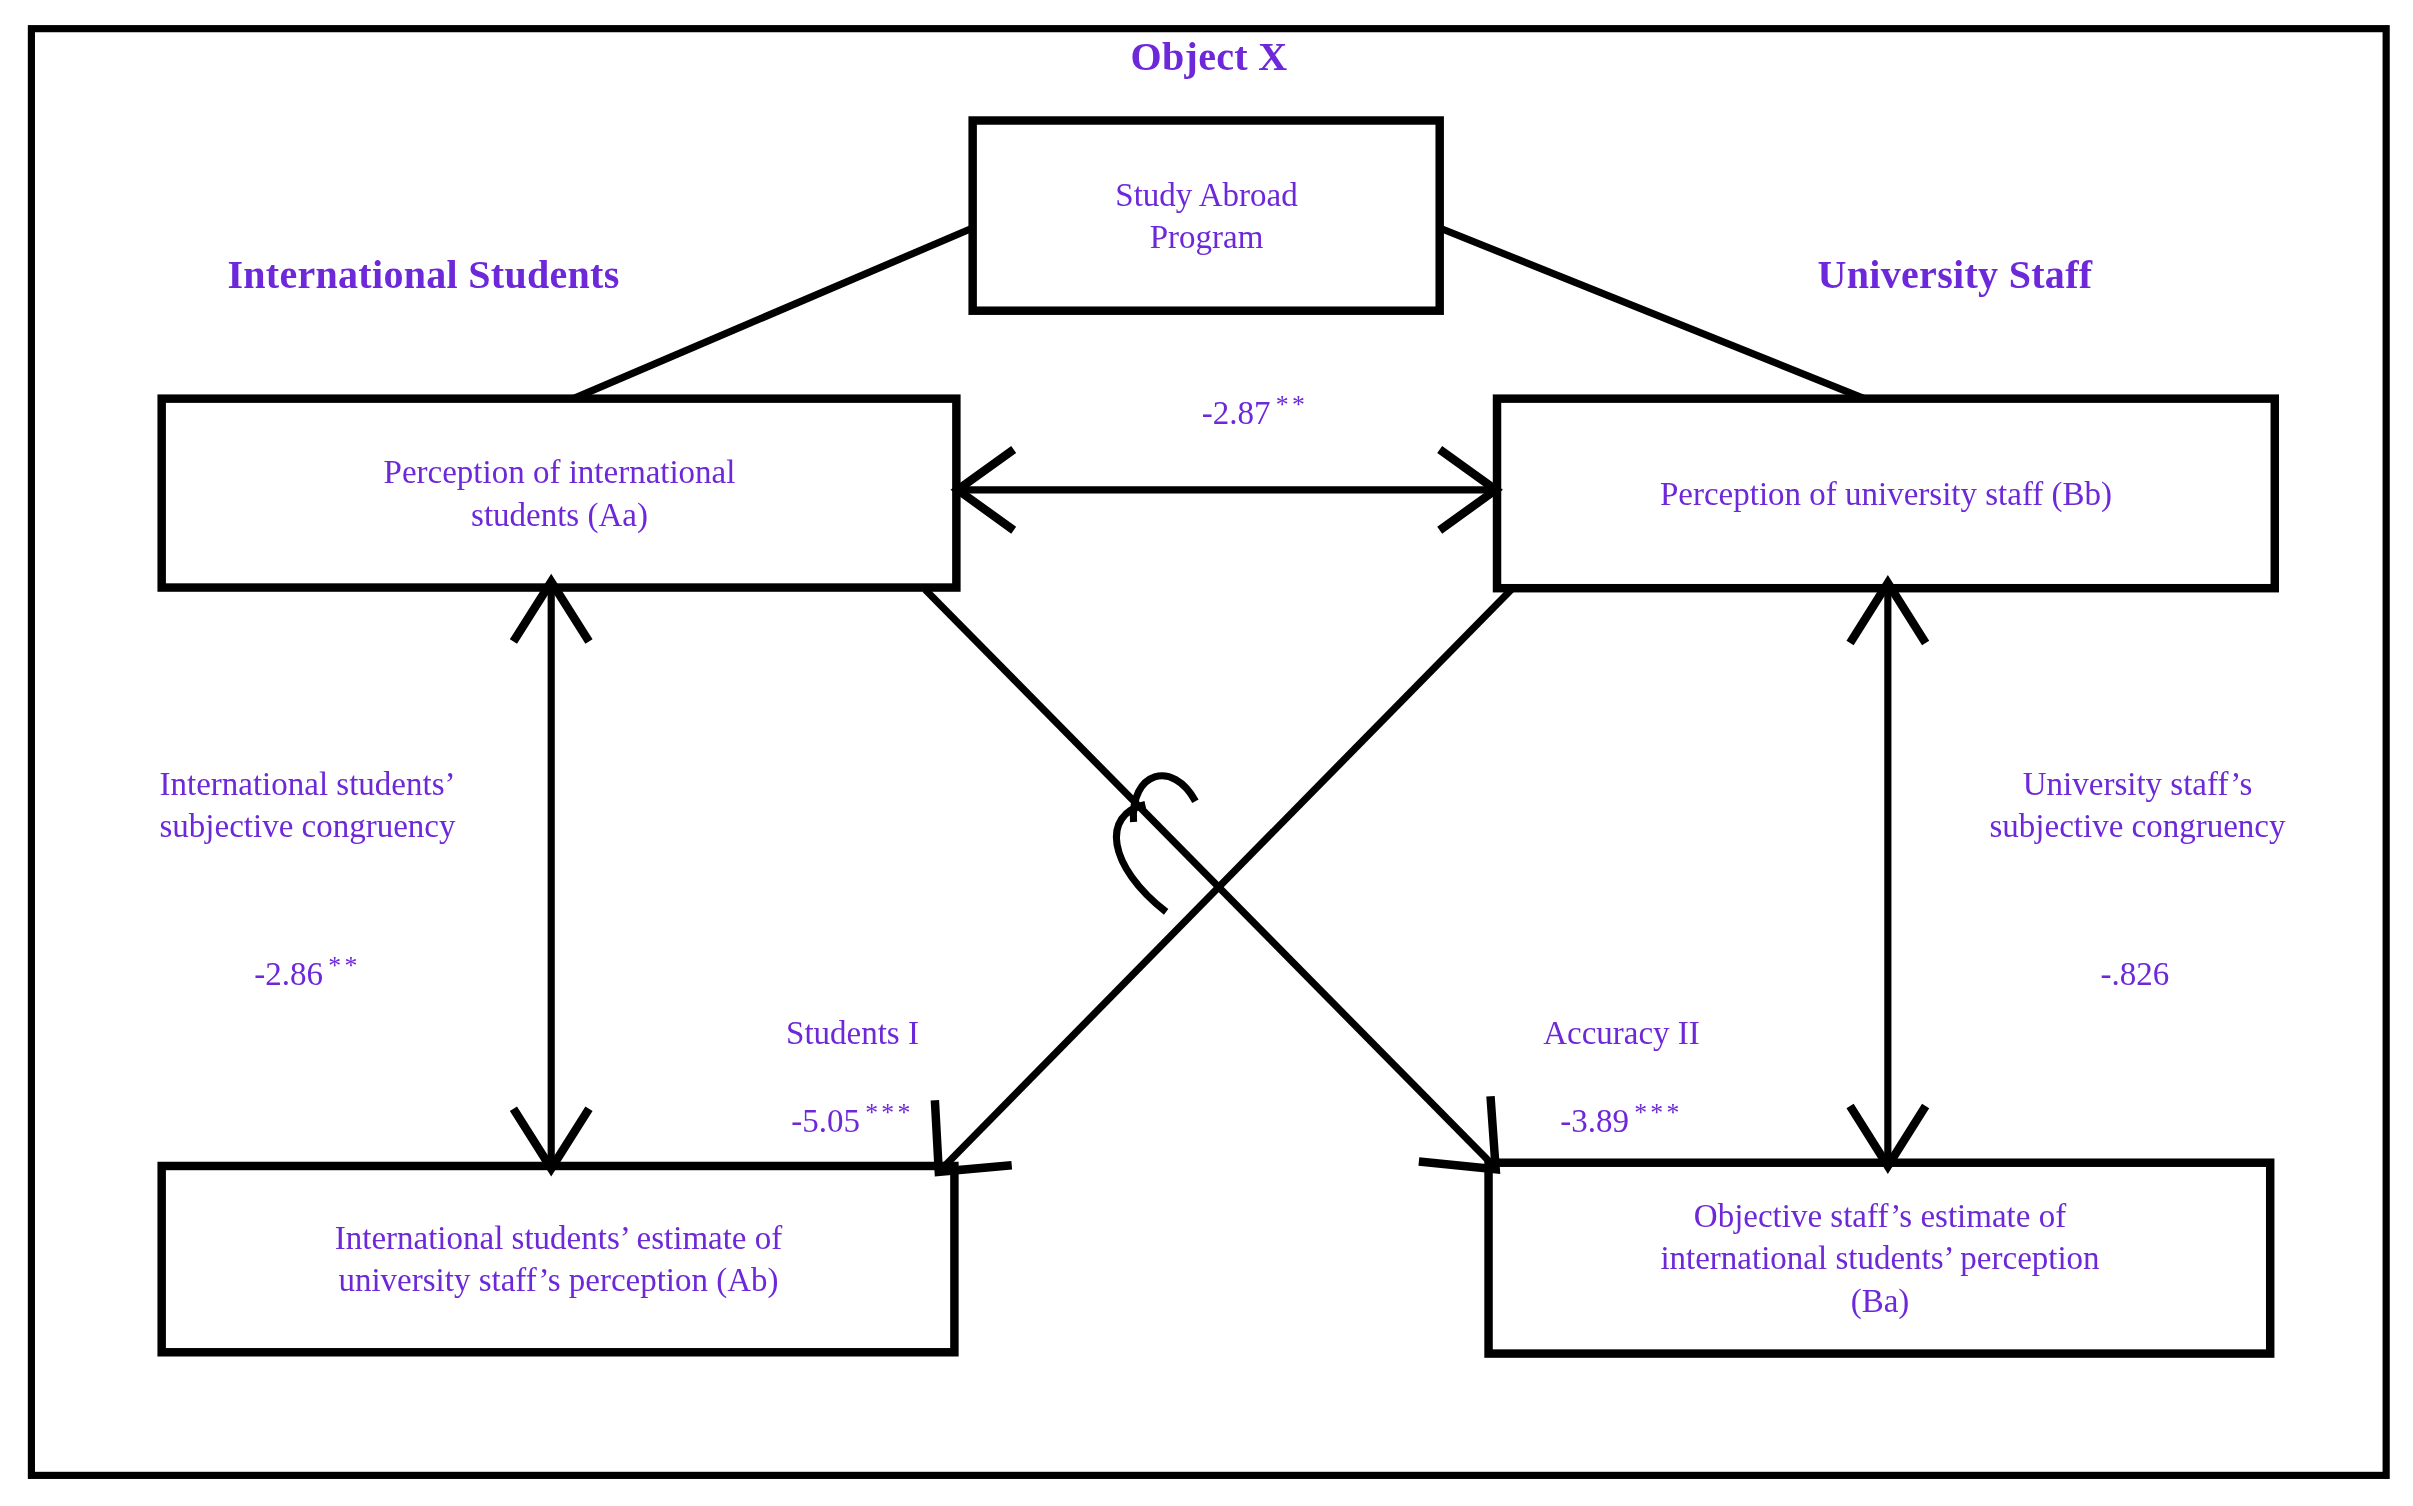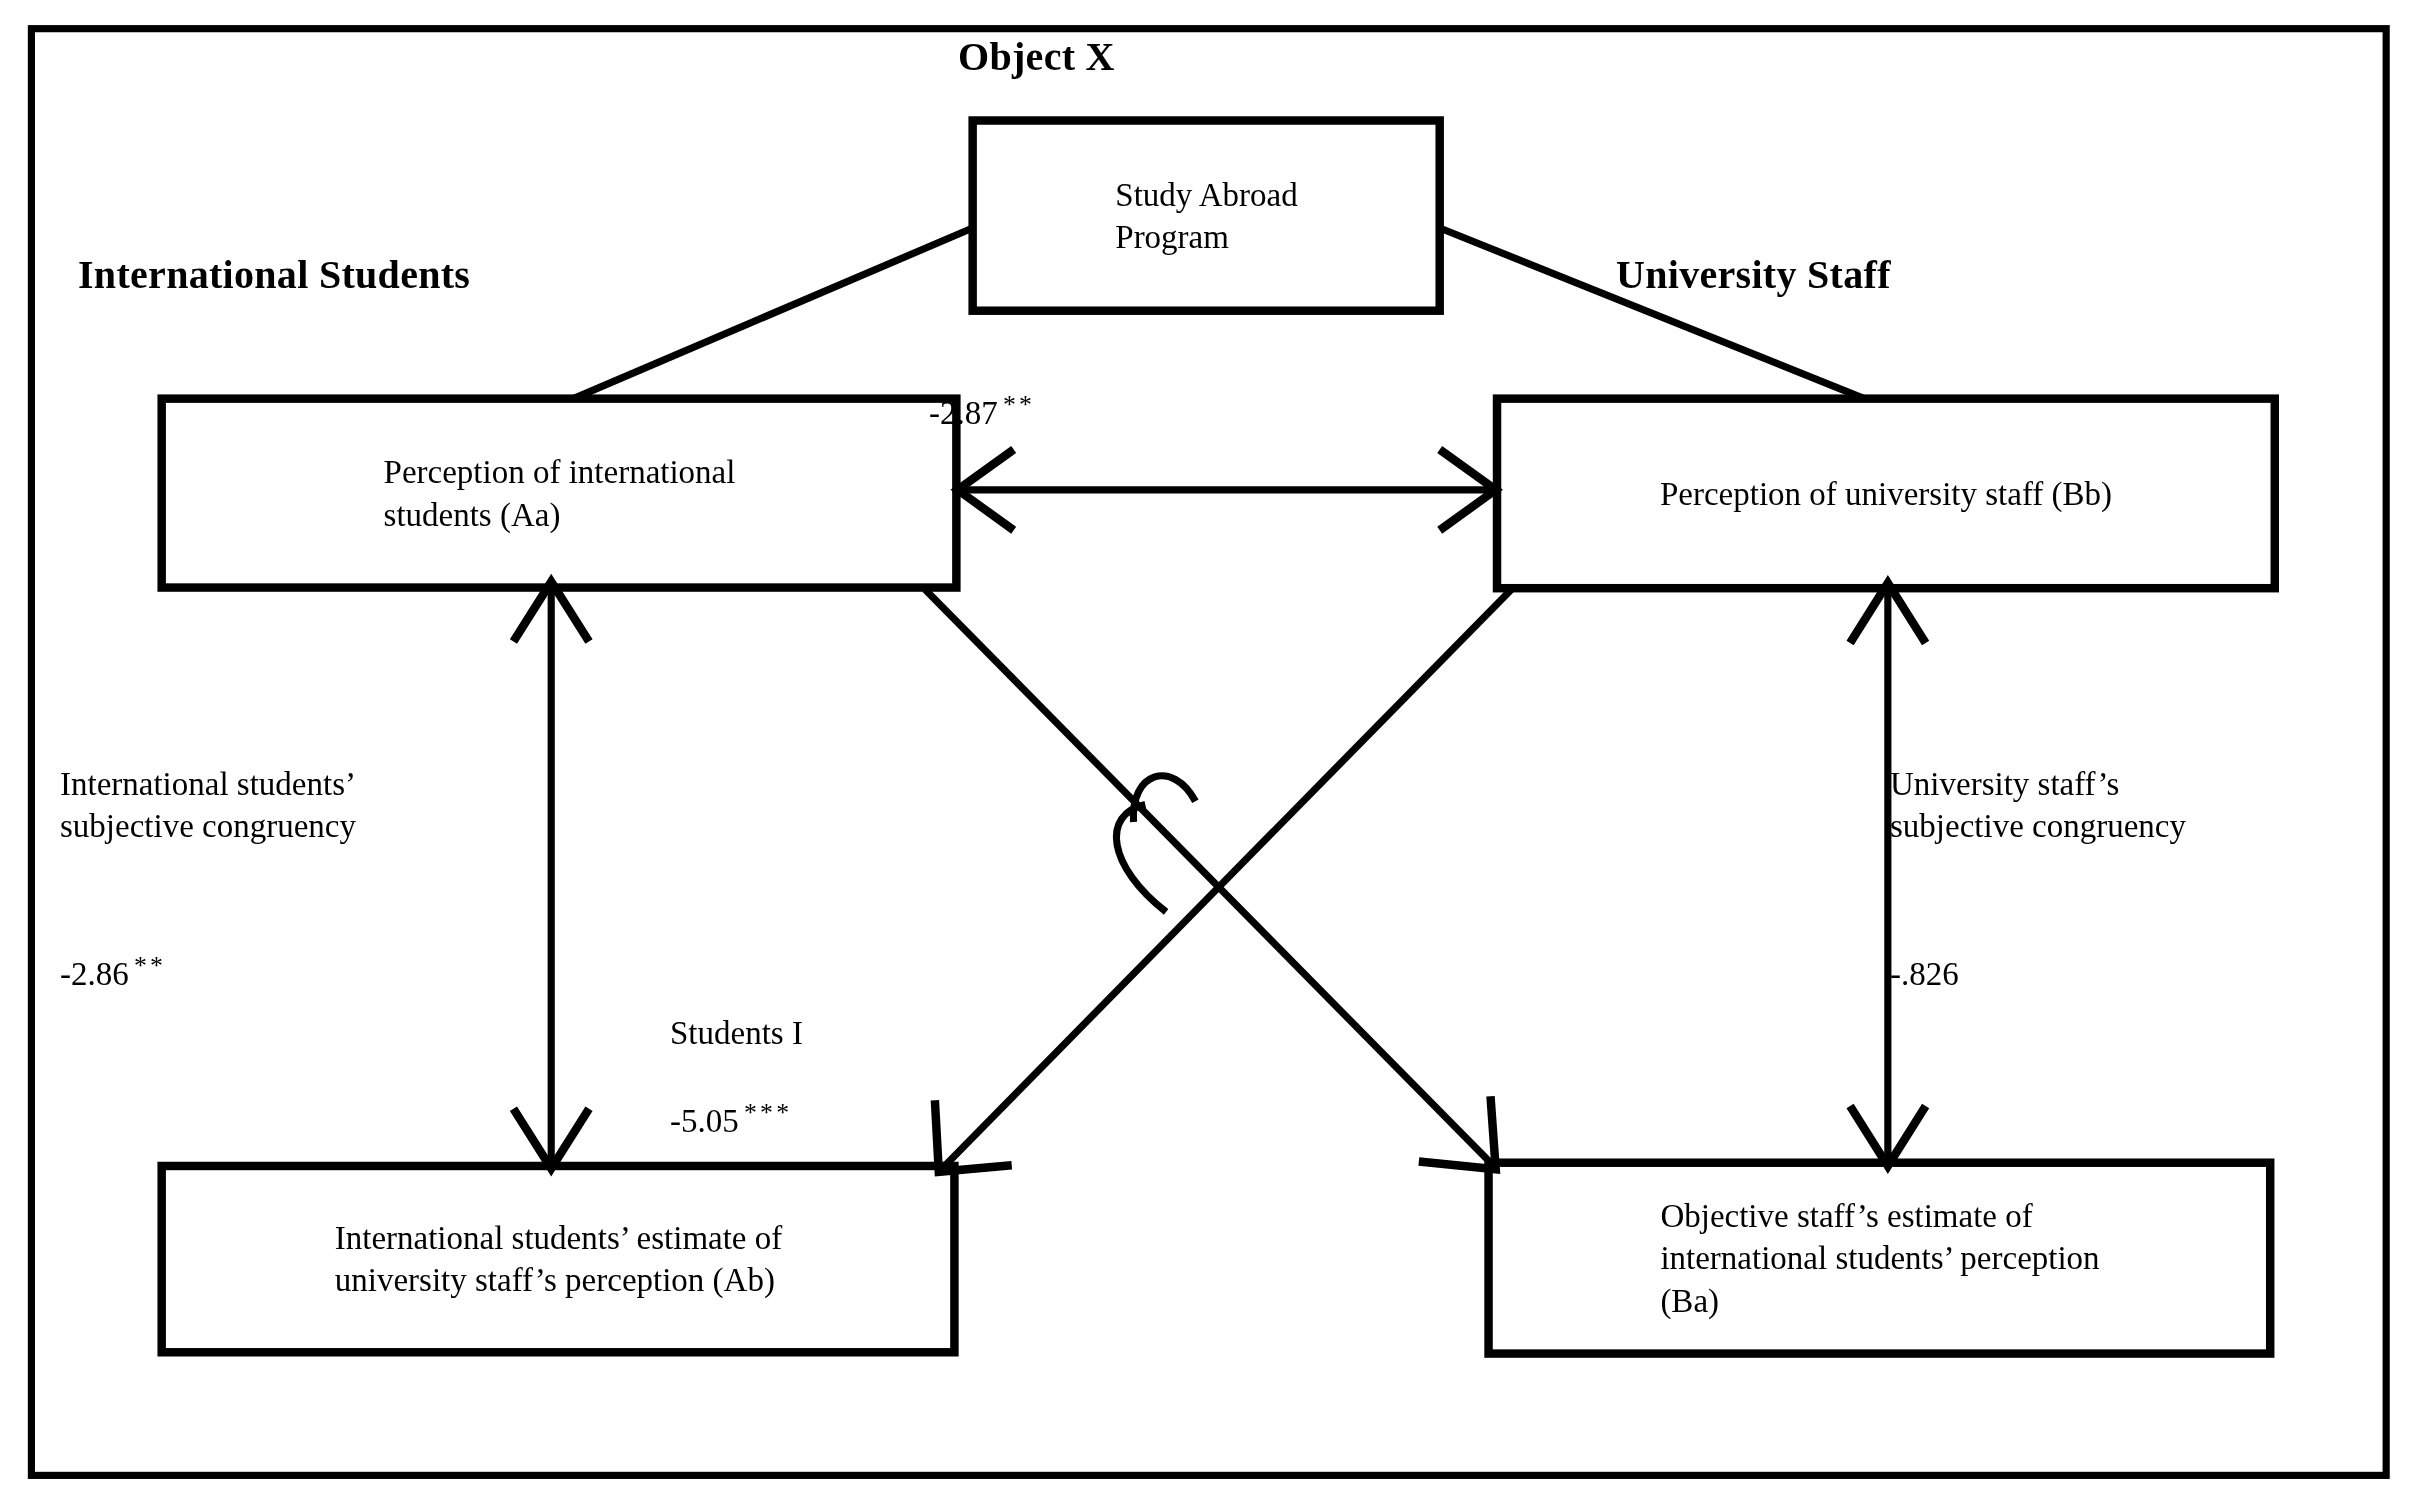--- a/index.html
+++ b/index.html
@@ -19,23 +19,23 @@
   }
   #vector-layer {
     position: absolute;
     left: 0;
     top: 0;
     width: 2413px;
     height: 1506px;
   }
   .txt {
     position: absolute;
-    text-align: left;
+    text-align: center;
     line-height: 1.28;
-    color: #000000;
+    color: #6d28d9;
     white-space: pre-line;
   }
   
   .hdr {
     font-weight: bold;
     font-size: 40px;
     letter-spacing: 0.3px;
   }
   #hdr-object-x   { left: 958px; top: 31px;  width: 502px; }
   #hdr-intl-stu   { left: 78px;  top: 249px; width: 691px; }
@@ -170,15 +170,19 @@
 subjective congruency</span>
     <span class="spacer-line"></span>
     <span class="val"><span>-.826</span><span class="sup-stars"></span></span>
   </div>
 
   <div class="txt edgelabel" id="edge-accuracy-1">
     <span class="name">Students I</span>
     <span class="val"><span>-5.05</span><span class="sup-stars">***</span></span>
   </div>
 
+  <div class="txt edgelabel" id="edge-accuracy-2">
+    <span class="name">Accuracy II</span>
+    <span class="val"><span>-3.89</span><span class="sup-stars">***</span></span>
+  </div>
 
 </div>
 
 
 </body></html>

